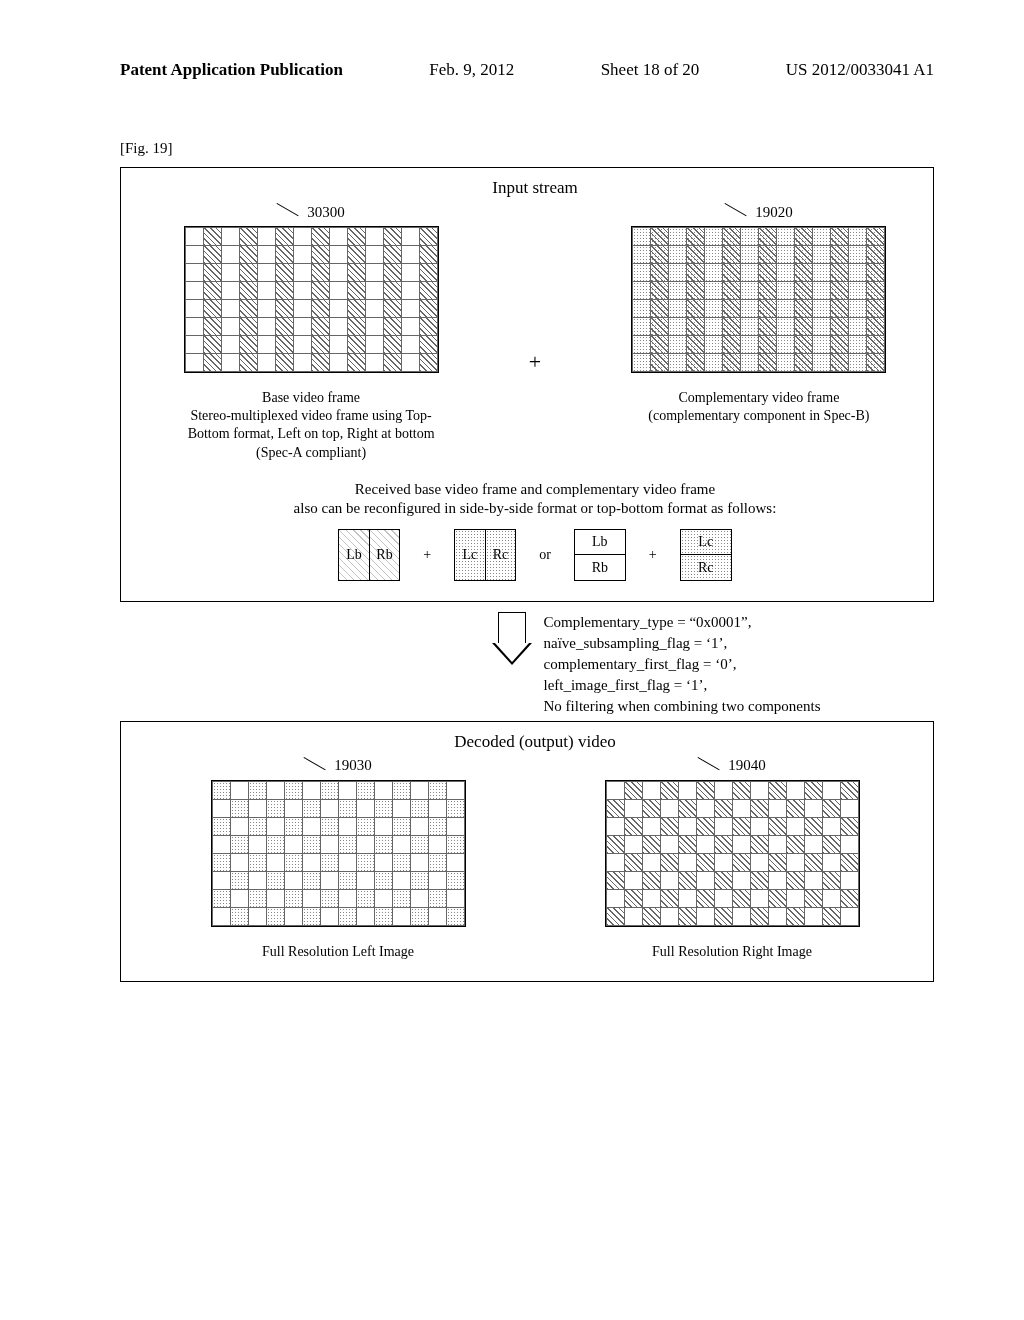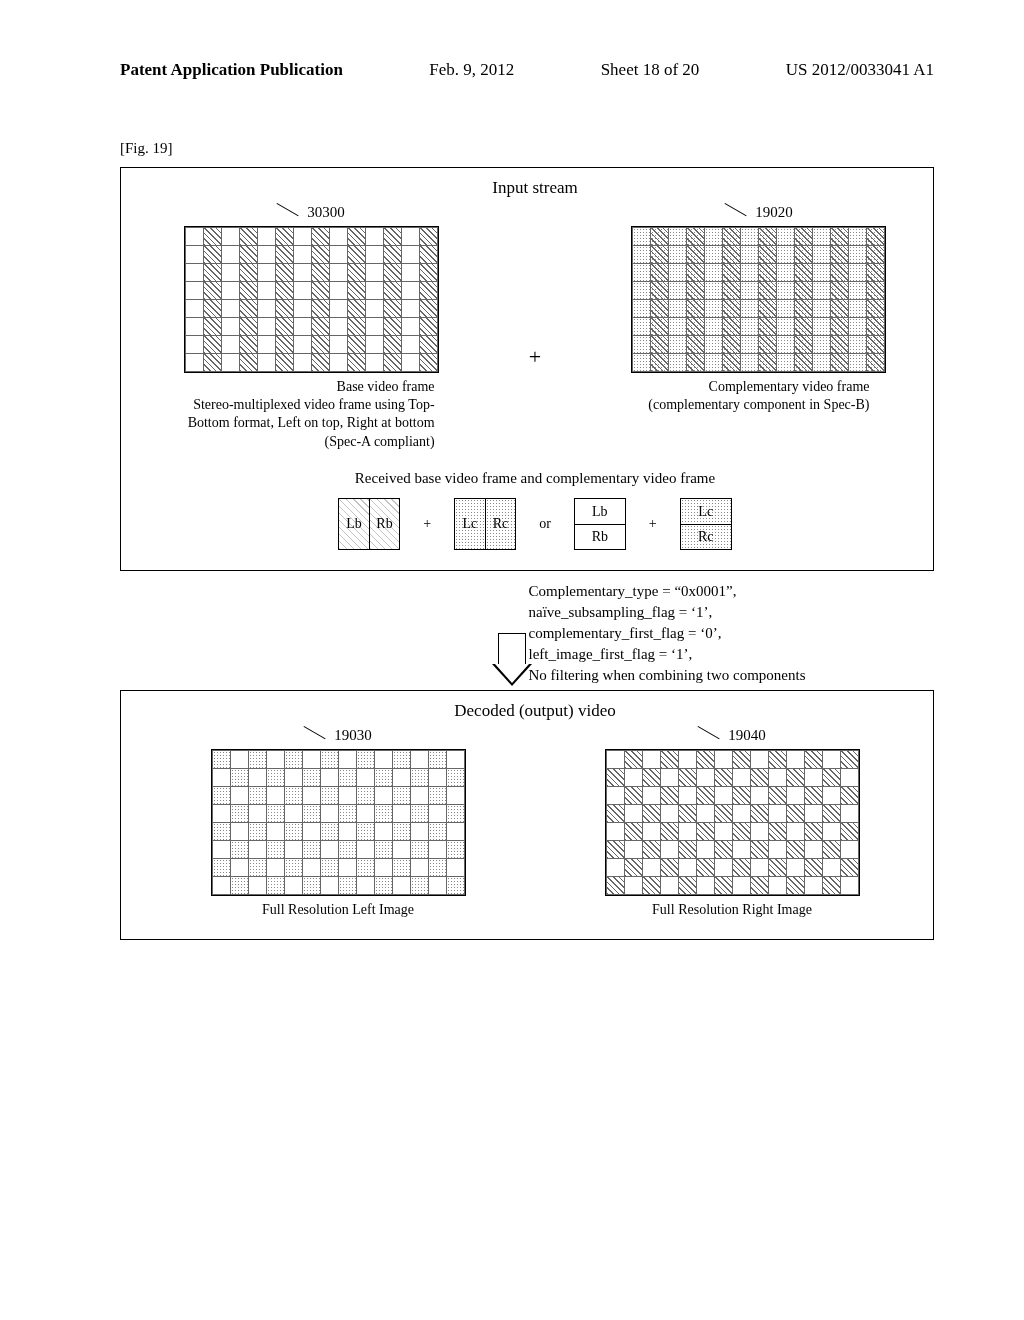--- a/index.html
+++ b/index.html
@@ -100,22 +100,22 @@
   content:"";
   position:absolute;
   left:0;top:0;right:0;bottom:0;
   background:
     repeating-linear-gradient(45deg,#666 0 1px,transparent 1px 4px),
     radial-gradient(#888 0.5px, transparent 0.5px);
   background-size: auto, 3px 3px;
 }
 .caption {
   font-size: 14px;
-  text-align: right;
-  margin-top: 5px;
+  text-align: center;
+  margin-top: 16px;
   line-height: 1.3;
 }
 .plus-sym {
   font-size: 22px;
   align-self: center;
   margin: 0 5px;
   padding-top: 60px;
 }
 .reconfig-text {
   text-align: center;
@@ -147,21 +147,22 @@
   opacity:0.5; z-index:-1;
 }
 .half.d::before {
   content:"";position:absolute;inset:0;
   background-image: radial-gradient(#888 0.6px, transparent 0.6px);
   background-size: 3px 3px; z-index:-1;
 }
 .arrow-row {
   display:flex;
   justify-content:center;
-  align-items:flex-end;
+  align-items:flex-start;
+  gap: 15px;
   margin: 4px 0;
 }
 .down-arrow {
   width: 30px;
   position: relative;
 }
 .down-arrow .box {
   width:26px;height:30px;border:1.5px solid #000;border-bottom:none;
 }
 .down-arrow .tri {
@@ -493,20 +494,21 @@
         </div>
         <div class="caption">
           <span>Complementary video frame</span><br>
           <span>(complementary component in Spec-B)</span>
         </div>
       </div>
     </div>
 
     <div class="reconfig-text">
       <span>Received base video frame and complementary video frame</span><br>
+      <span>also can be reconfigured in side-by-side format or top-bottom format as follows:</span>
     </div>
 
     <div class="small-boxes">
       <div class="small-box sbs">
         <div class="half h">Lb</div>
         <div class="half h">Rb</div>
       </div>
       <span>+</span>
       <div class="small-box sbs">
         <div class="half d">Lc</div>

